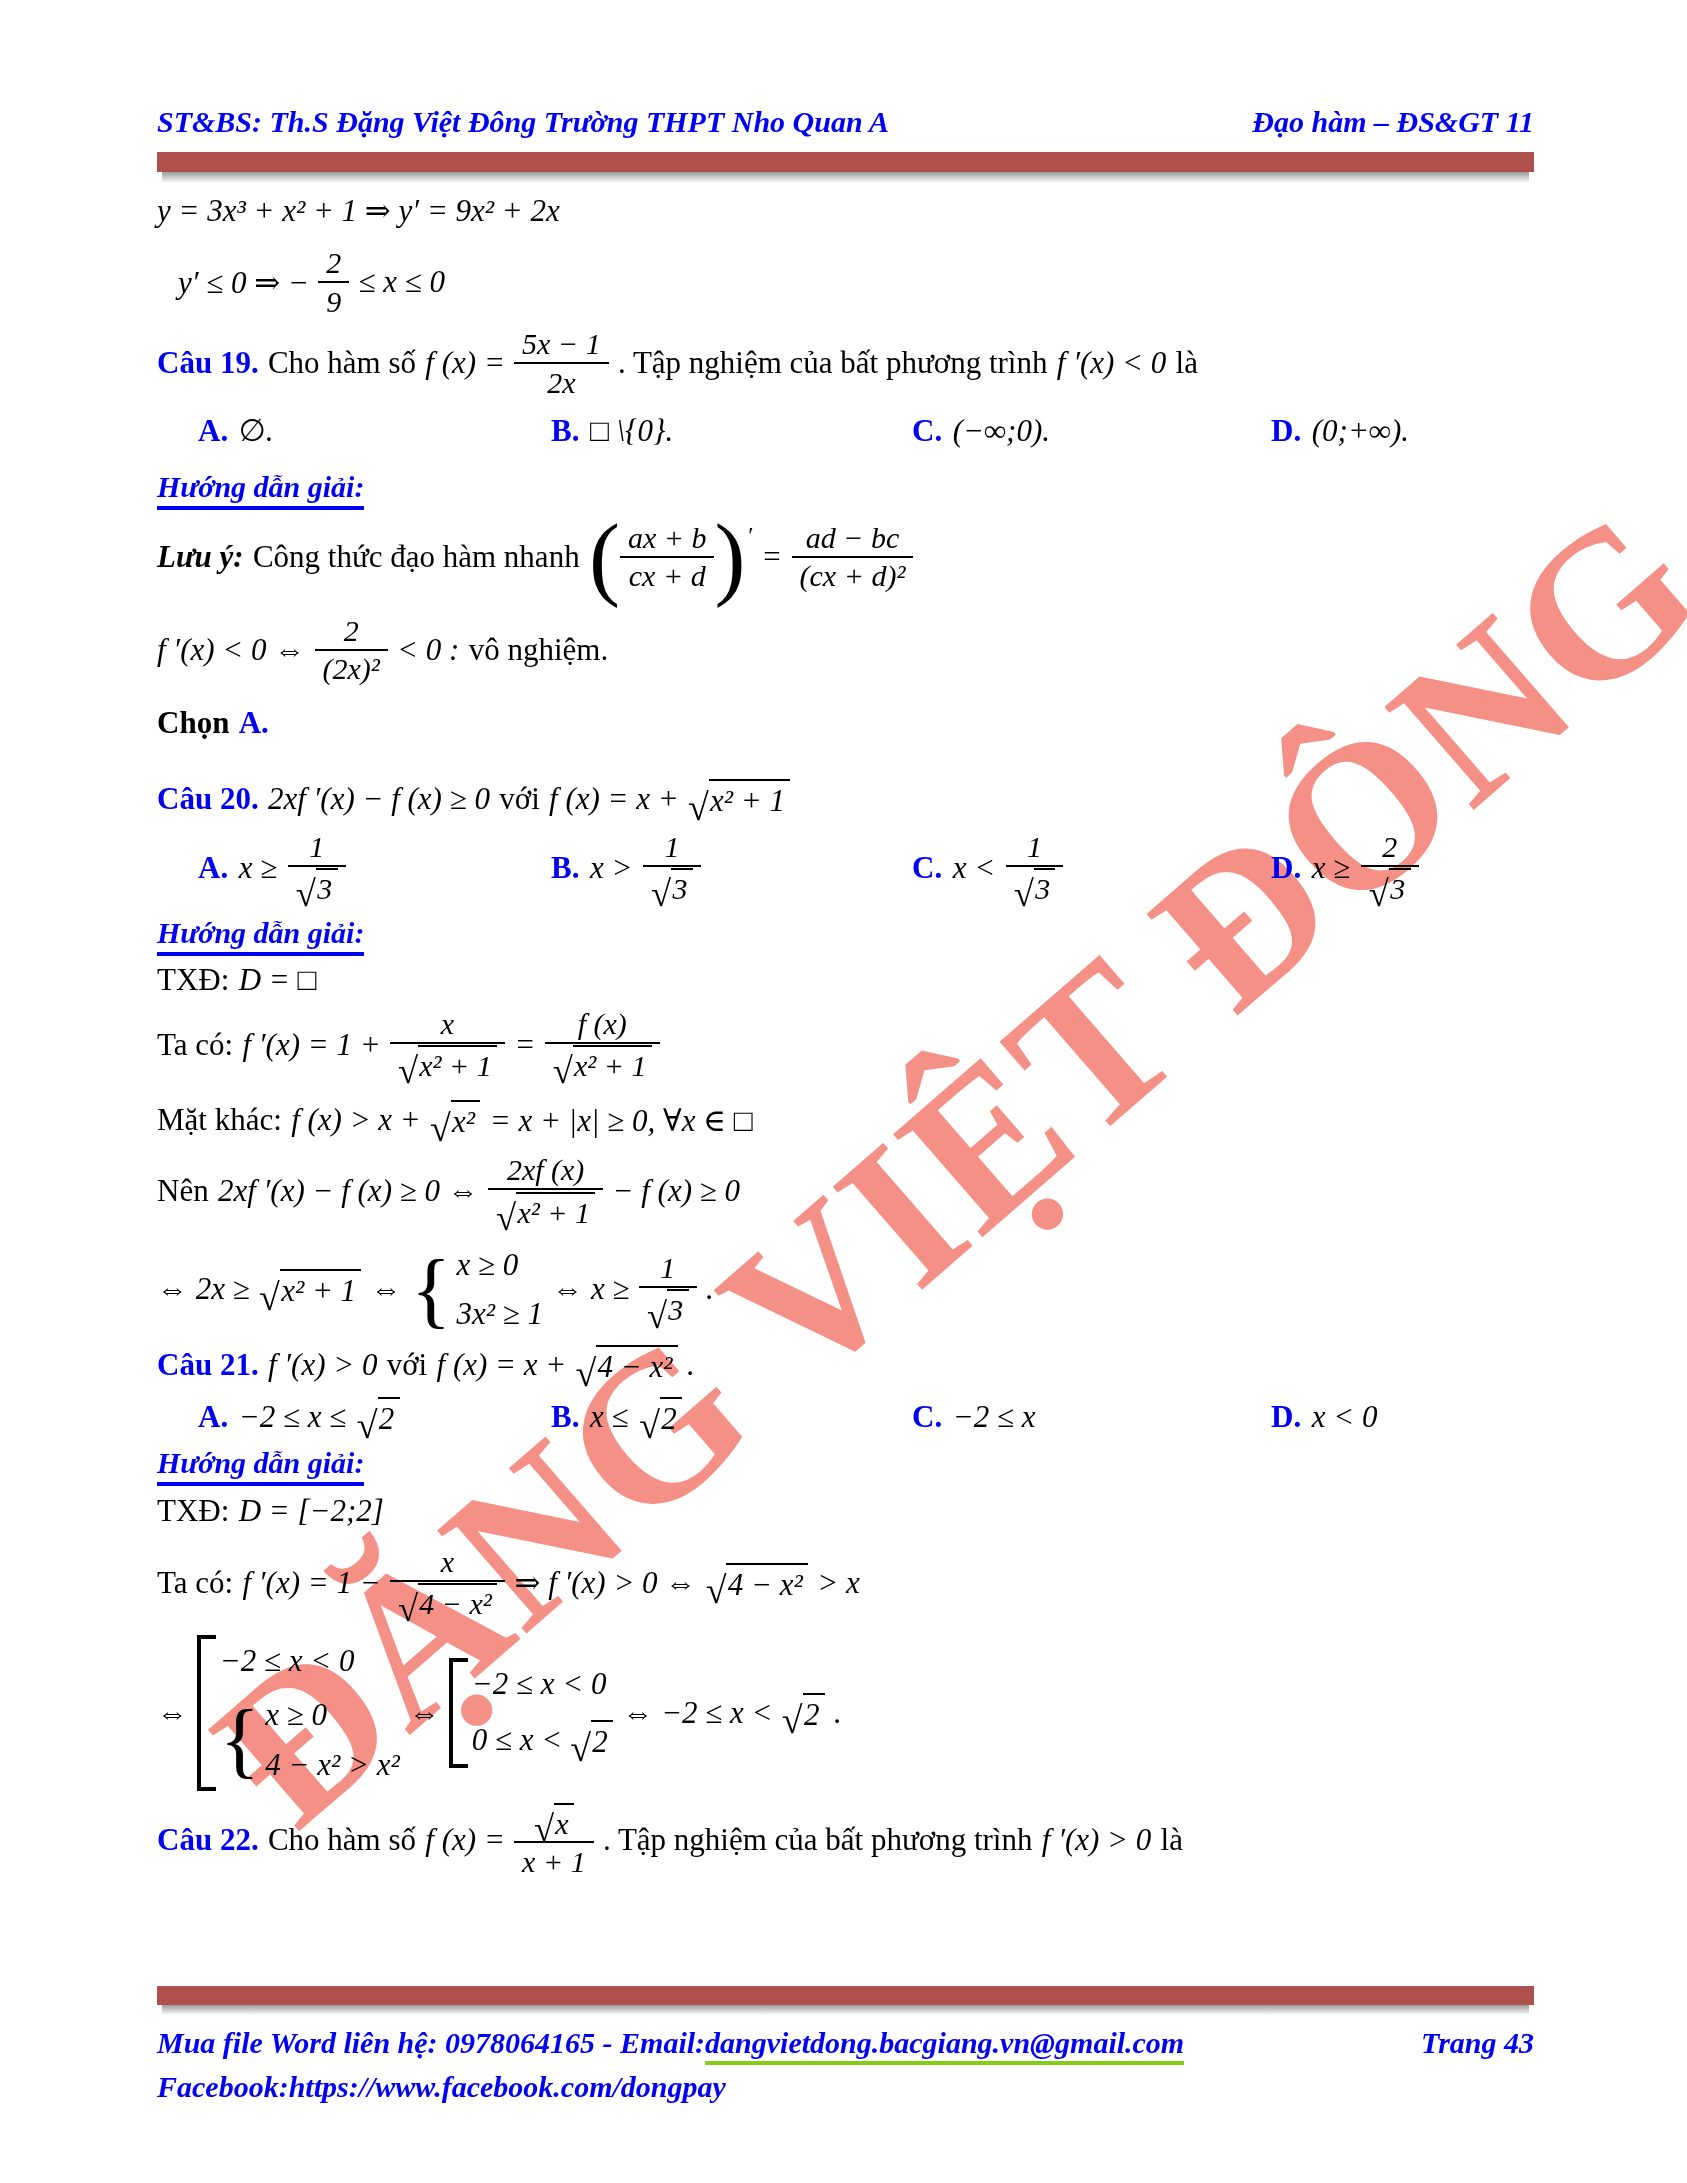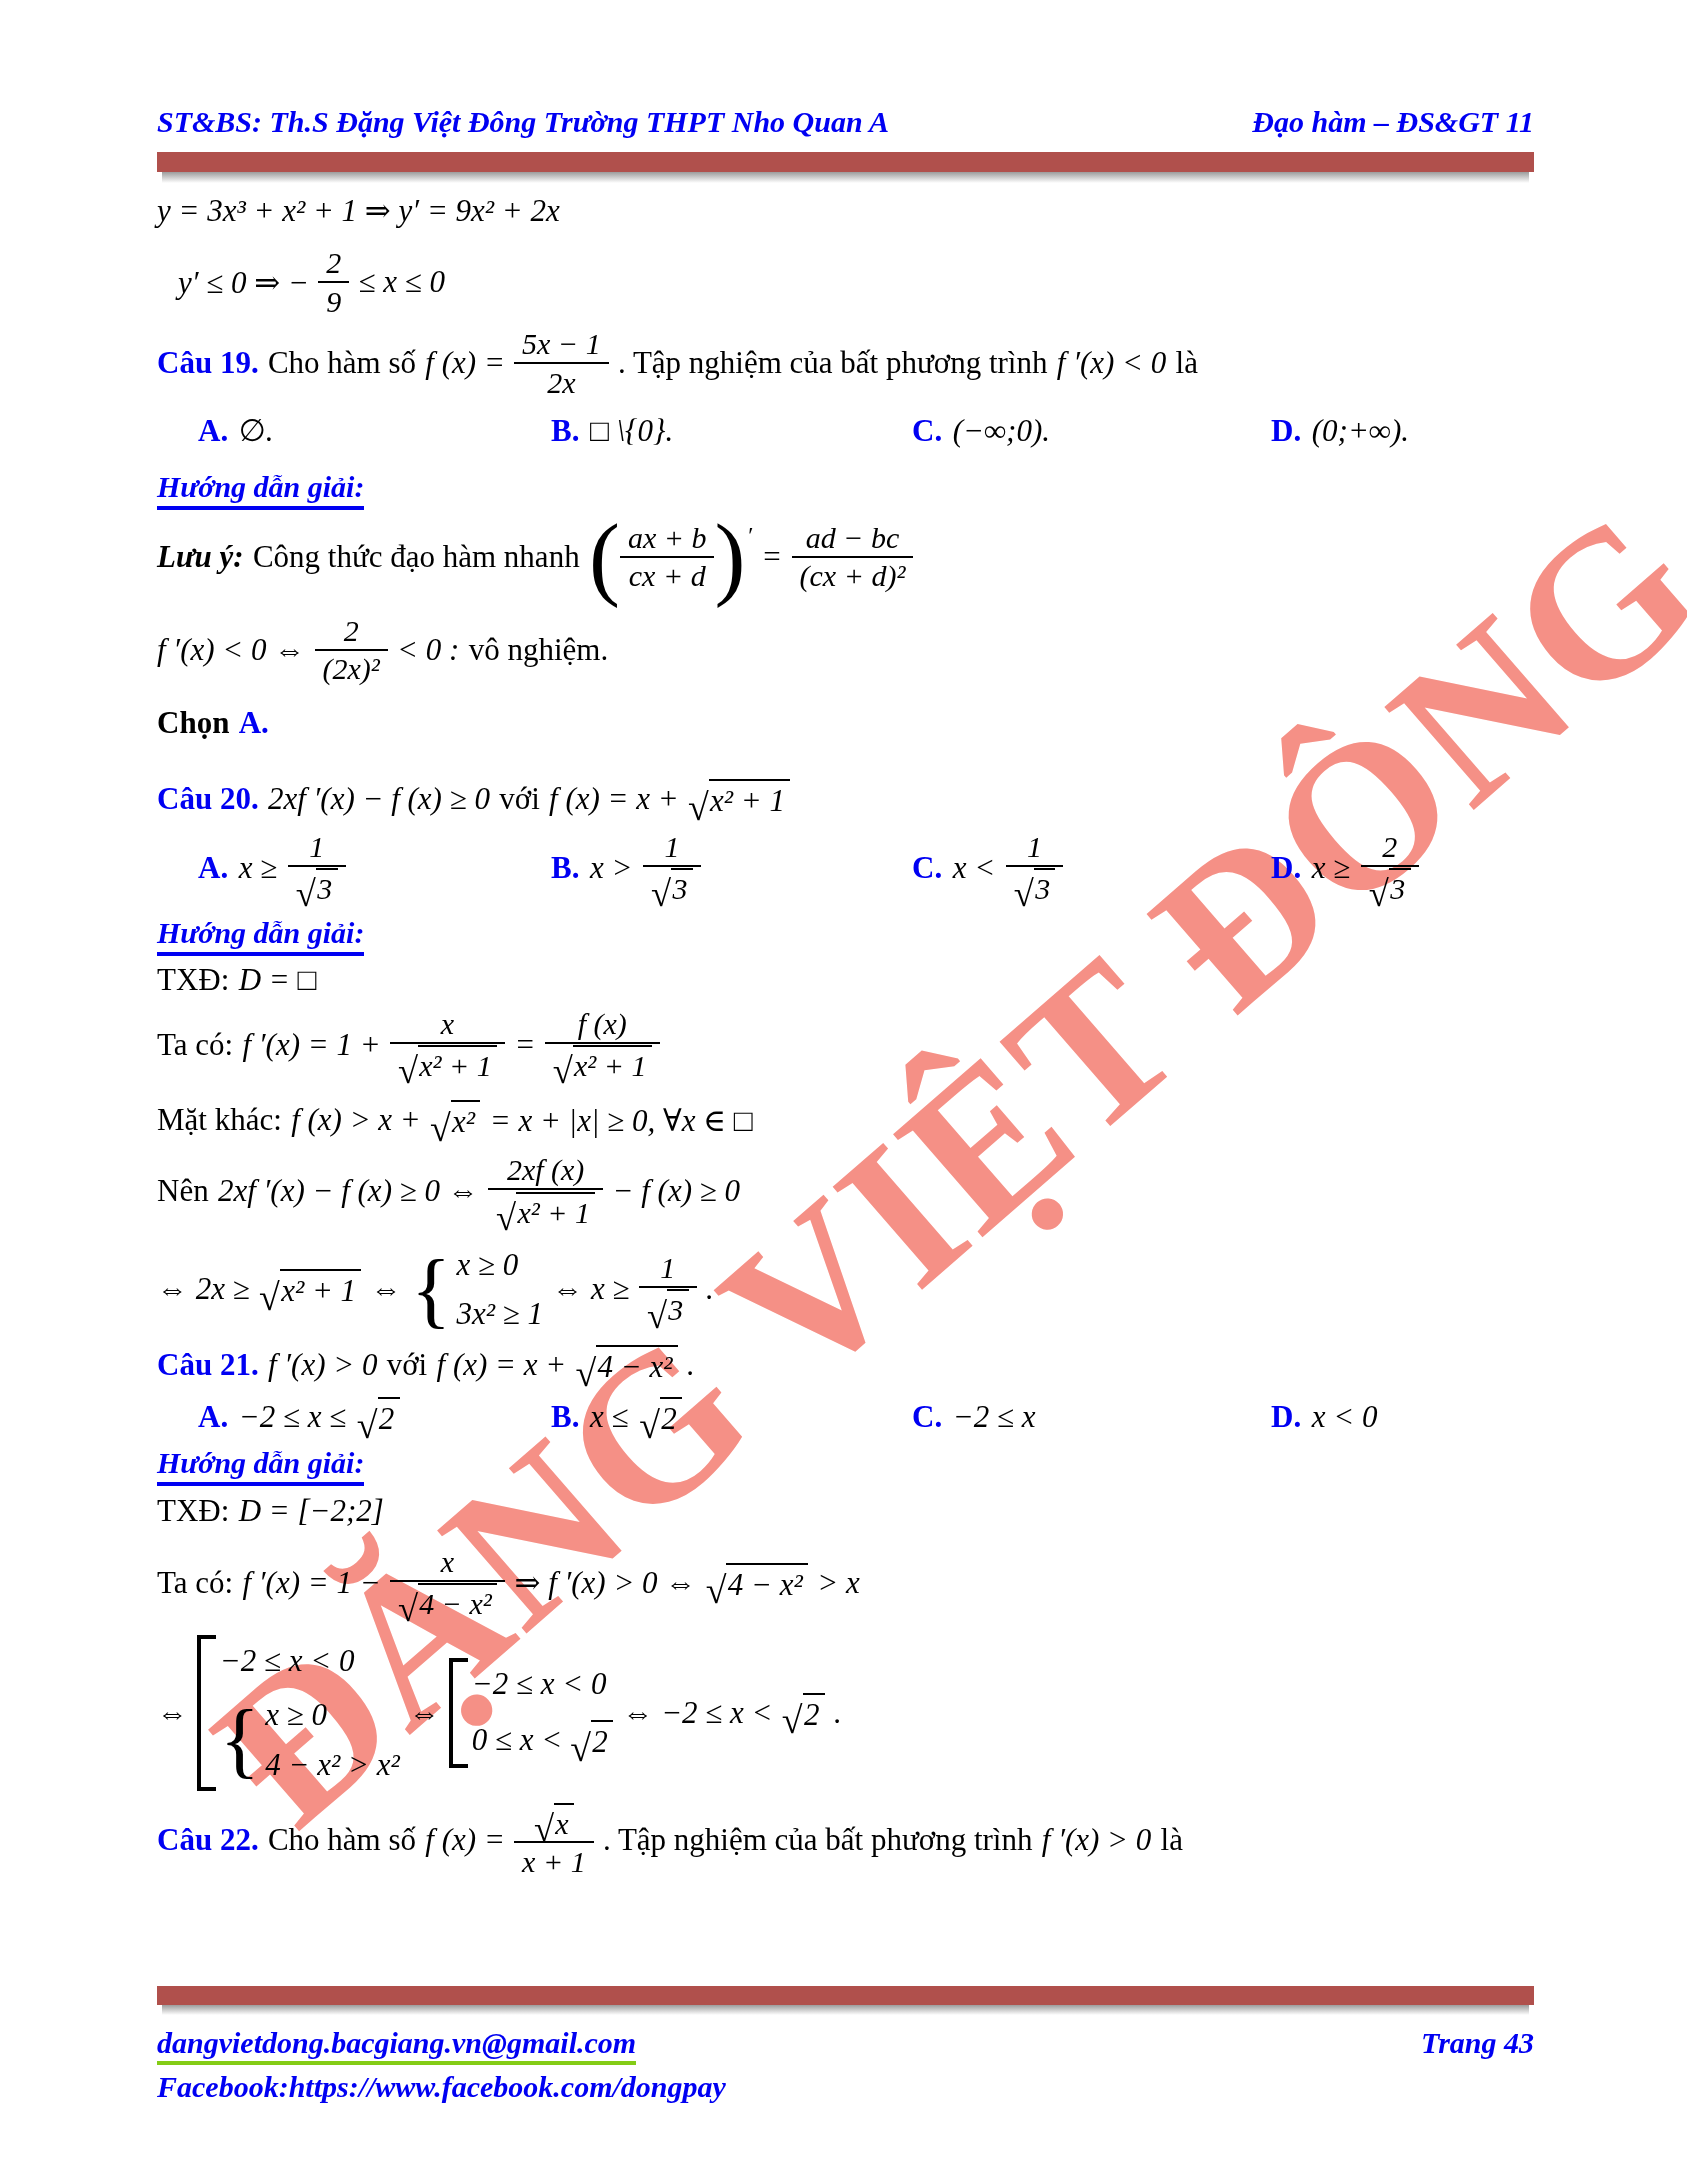--- a/index.html
+++ b/index.html
@@ -396,20 +396,21 @@
     <span class="m">f ′(x) &gt; 0</span>
     <span class="t">là</span>
   </div>
 
 </div>
 
 <div class="footer">
   <div class="bar" style="margin-top:0;height:18.5px;"></div>
   <div class="bar-shadow"></div>
   <div class="fline">
+    <span>Mua file Word liên hệ: 0978064165 - Email: </span>
     <span class="femail">dangvietdong.bacgiang.vn@gmail.com</span>
     <span class="fpage">Trang 43</span>
   </div>
   <div class="fline" style="margin-top:5.3px;">
     <span>Facebook: </span>
     <span>https://www.facebook.com/dongpay</span>
   </div>
 </div>
 
 

